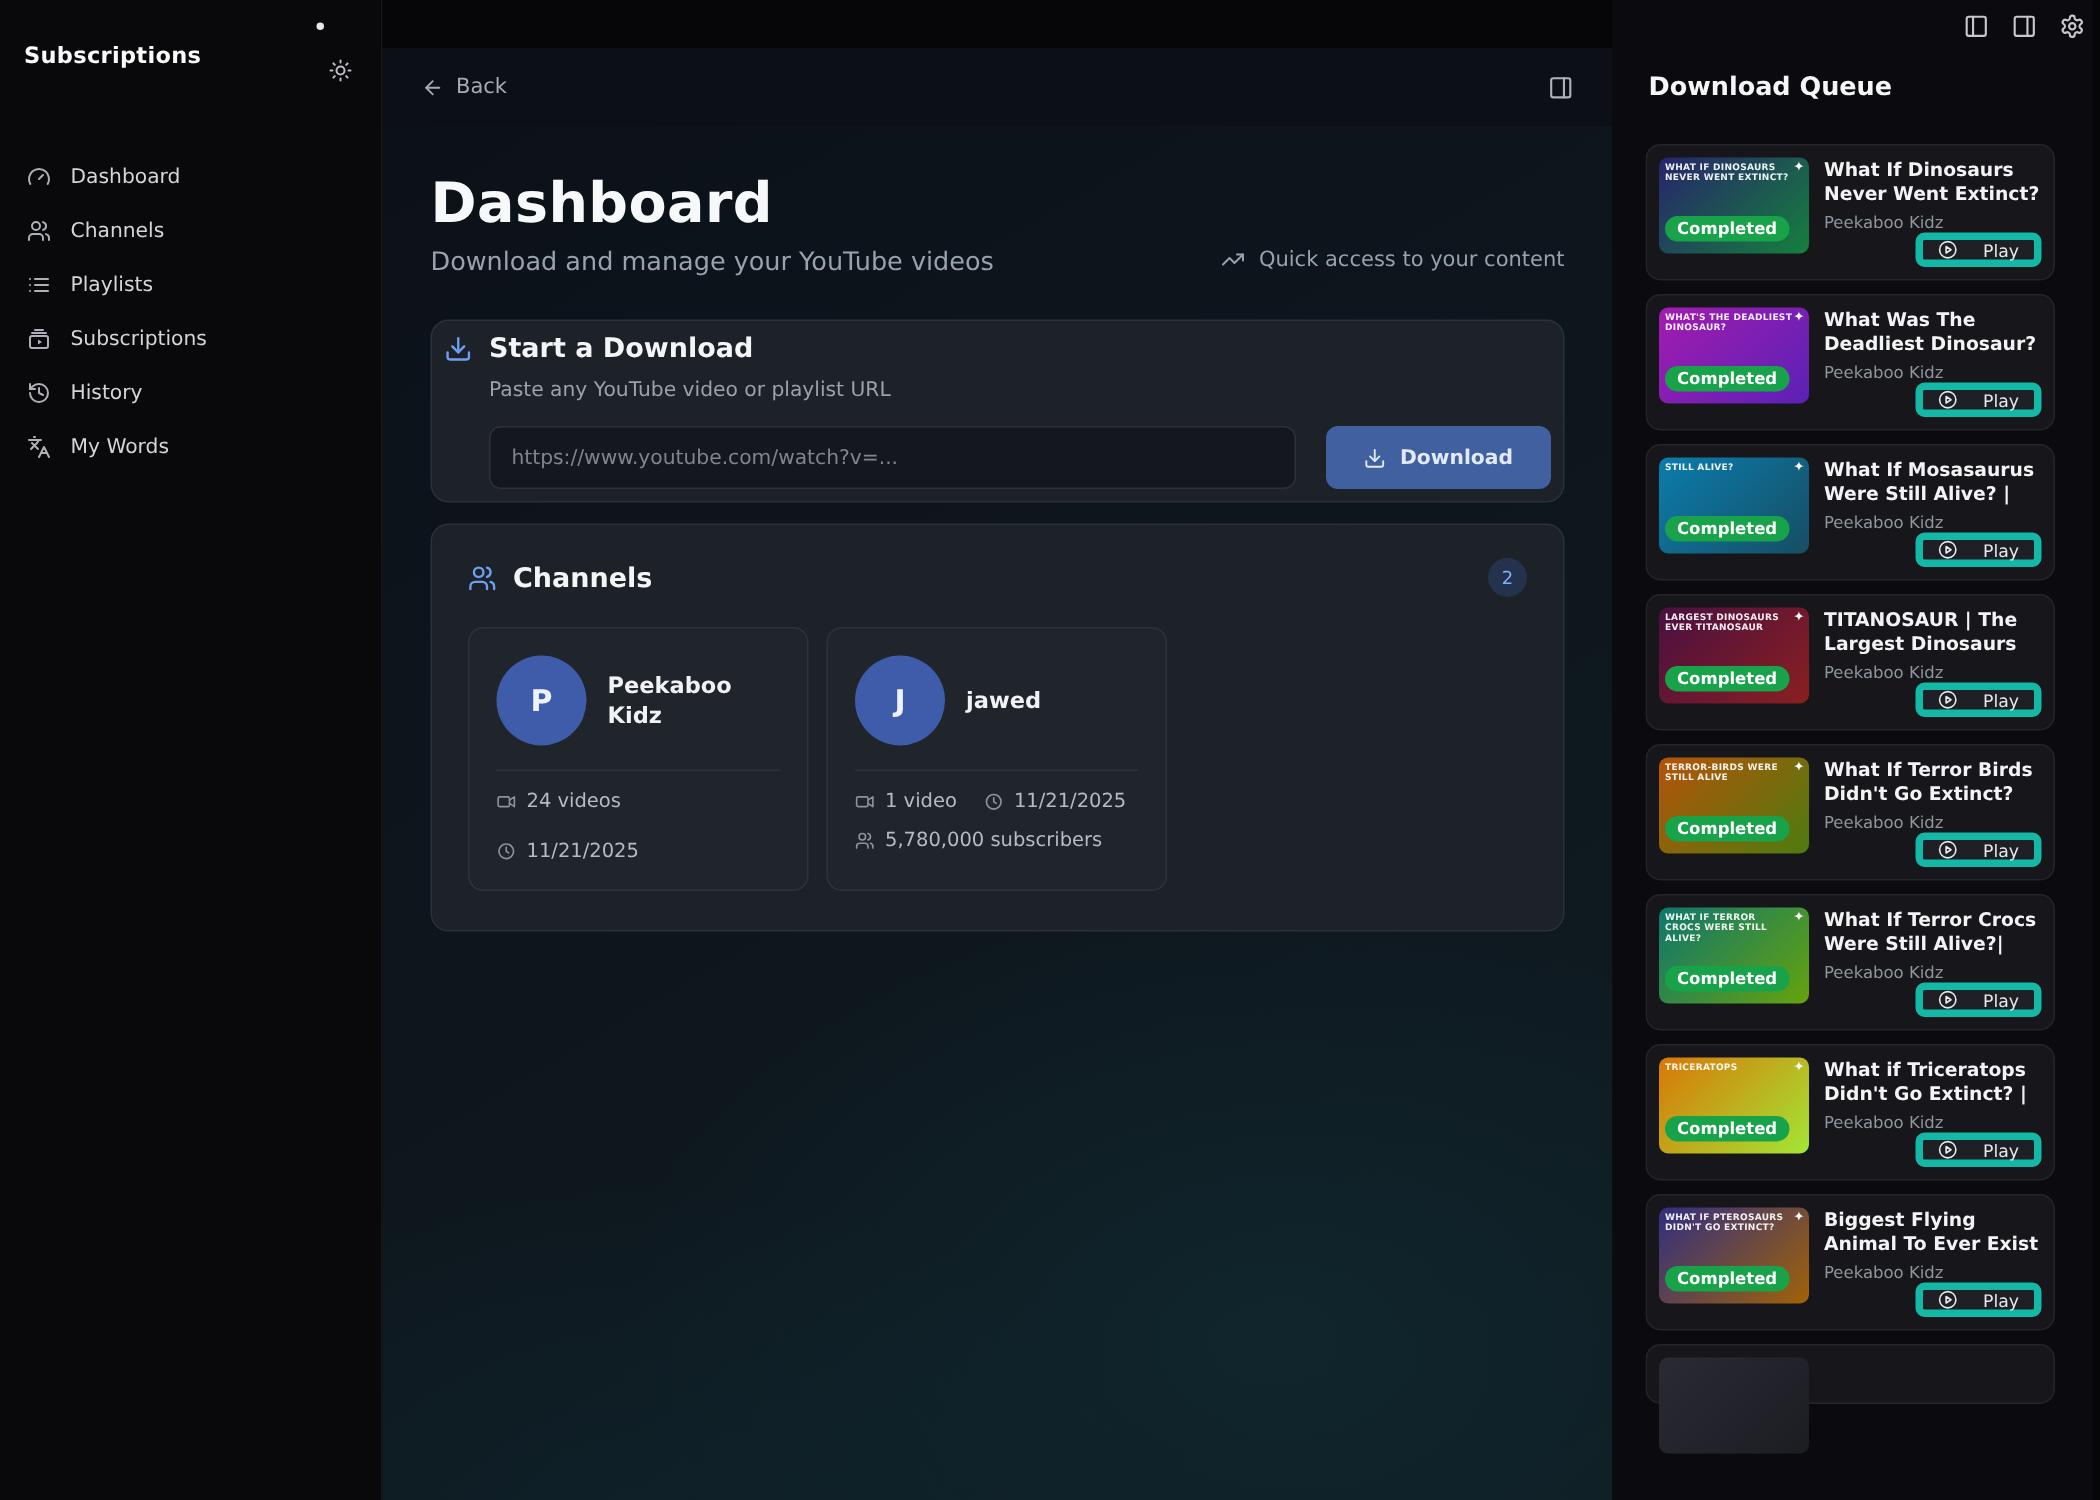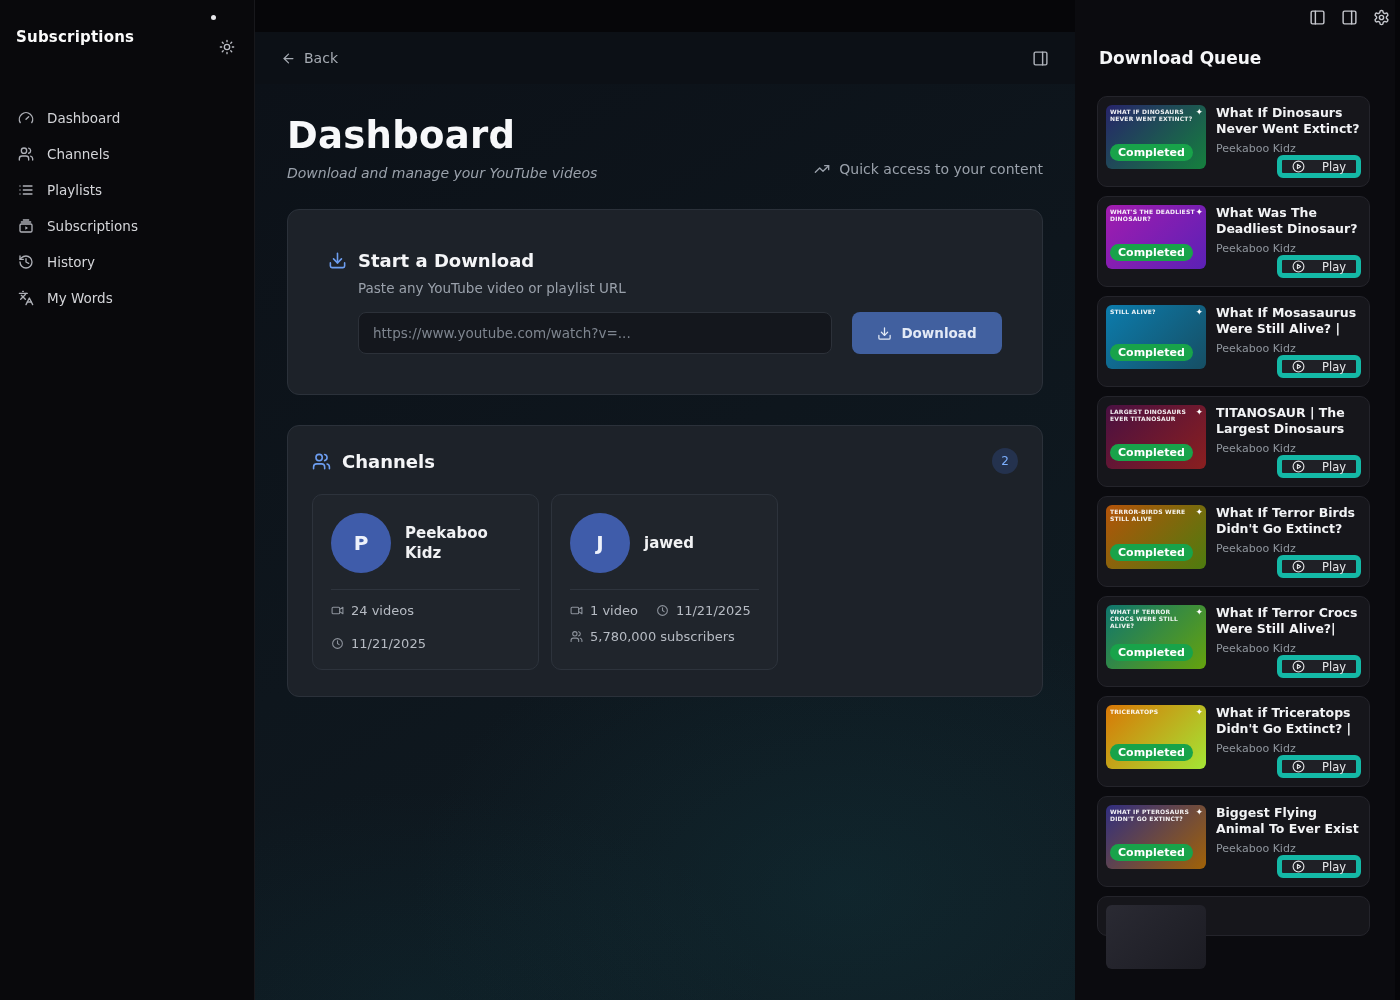--- a/index.html
+++ b/index.html
@@ -29,25 +29,25 @@
   .tb-icon { color:#aeb2ba; cursor:pointer; display:inline-flex; }
   .main-content { flex:1; padding:30px 32px; overflow:hidden;
     background:
       radial-gradient(620px 420px at 72% 88%, rgba(22,84,92,0.20), transparent 70%),
       radial-gradient(500px 300px at 20% 100%, rgba(16,70,80,0.16), transparent 70%),
       linear-gradient(150deg,#0c1118 0%,#0e161d 45%,#0f1c23 100%);
   }
 
   .page-head { display:flex; align-items:flex-end; justify-content:space-between; margin-bottom:28px; }
   .page-title { font-size:37px; font-weight:800; letter-spacing:.3px; color:#f7f8fa; }
-  .page-sub { margin-top:8px; font-size:14px; color:#9aa1ab;font-style:italic; }
+  .page-sub { margin-top:8px; font-size:17px; color:#9aa1ab; }
   .quick-access { display:inline-flex; align-items:center; gap:9px; color:#9aa1ab; font-size:14px; padding-bottom:4px; }
 
   .card { background:#1d2229; border:1px solid #2b313a; border-radius:12px; }
-  .dl-card { padding:40px; margin-bottom:30px; }
+  .dl-card { padding:8px; margin-bottom:14px; }
   .card-title-row { display:flex; align-items:center; gap:11px; }
   .card-title-row h2 { font-size:18px; font-weight:bold; color:#f4f5f7; }
   .blue-ic { display:inline-flex; color:var(--icon-blue,#6d9ef1); }
   .card-sub { margin:9px 0 16px 30px; font-size:13.5px; color:#9aa1ab; }
   .dl-row { display:flex; gap:20px; padding-left:30px; }
   .url-input { flex:1; height:42px; background:#14171d; border:1px solid #2c3139; border-radius:8px; padding:0 14px; color:#d7dae0; font-size:13.5px; font-family:inherit; outline:none; }
   .url-input::placeholder { color:#7e858f; }
   .dl-btn { height:42px; min-width:150px; display:inline-flex; align-items:center; justify-content:center; gap:9px; background:var(--accent-blue,#41609f); border:none; border-radius:8px; color:#e3eaf6; font-size:13.5px; font-weight:600; cursor:pointer; font-family:inherit; }
 
   .ch-card-outer { padding:22px 24px 26px; }

